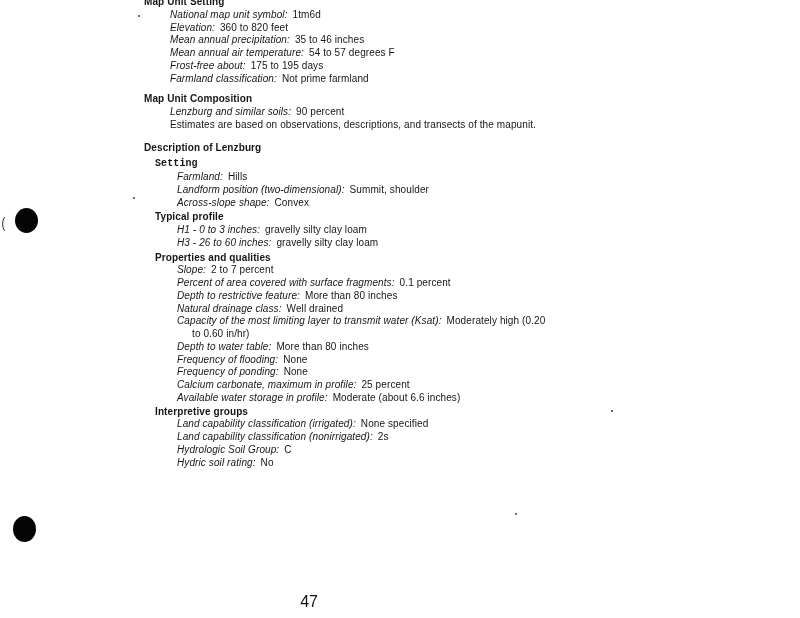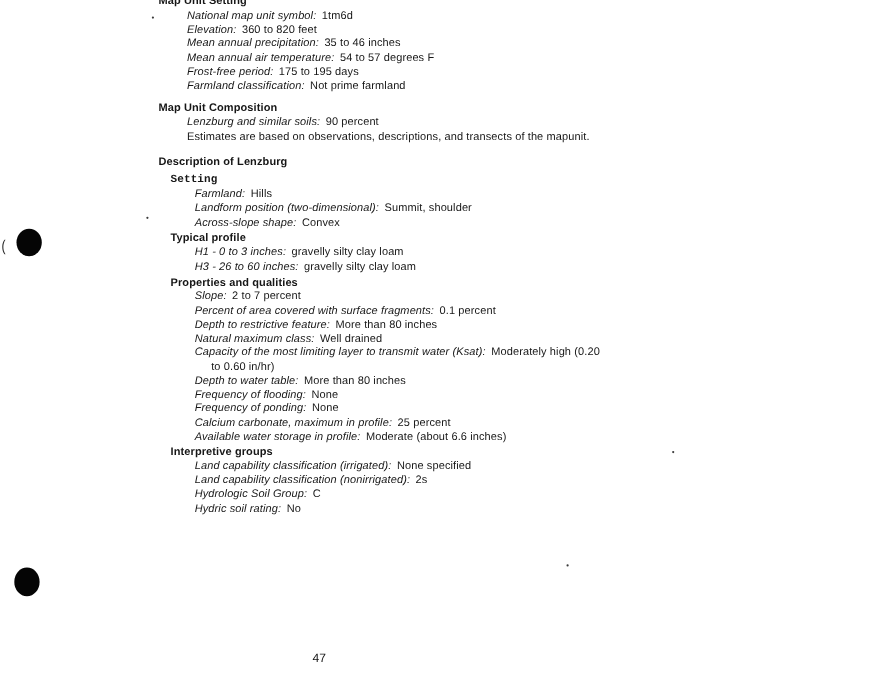--- a/index.html
+++ b/index.html
@@ -33,22 +33,22 @@
   .ind3 { margin-left: 48px; }   
   .mt8  { margin-top: 8px; }
   .mt10 { margin-top: 10px; }
   .mt4  { margin-top: 4px; font-family: Liberation Mono, monospace; }
   .mt2  { margin-top: 2px; }
   .mt1  { margin-top: 1px; }
   .page-num {
     position: absolute;
     top: 593px; left: 284px;
     width: 34px;
-    text-align: left;
-    font-size: 11px;
+    text-align: right;
+    font-size: 16px;
     color: #111;
   }
   .hole {
     position: absolute;
     background: #050505;
     border-radius: 50%;
   }
   .hole1 { left: 15px; top: 208px; width: 23px; height: 25px; }
   .hole2 { left: 13px; top: 516px; width: 23px; height: 26px; }
   .paren-mark {
@@ -89,21 +89,21 @@
   <div class="line ind1">
     <span class="lbl">Elevation:</span><span>360 to 820 feet</span>
   </div>
   <div class="line ind1">
     <span class="lbl">Mean annual precipitation:</span><span>35 to 46 inches</span>
   </div>
   <div class="line ind1">
     <span class="lbl">Mean annual air temperature:</span><span>54 to 57 degrees F</span>
   </div>
   <div class="line ind1">
-    <span class="lbl">Frost-free period:</span><span>175 to 195 days</span>
+    <span class="lbl">Frost-free about:</span><span>175 to 195 days</span>
   </div>
   <div class="line ind1">
     <span class="lbl">Farmland classification:</span><span>Not prime farmland</span>
   </div>
 
   <div class="line h mt8">Map Unit Composition</div>
   <div class="line ind1">
     <span class="lbl">Lenzburg and similar soils:</span><span>90 percent</span>
   </div>
   <div class="line ind1 note">Estimates are based on observations, descriptions, and transects of the mapunit.</div>
@@ -133,21 +133,21 @@
   <div class="line ind2">
     <span class="lbl">Slope:</span><span>2 to 7 percent</span>
   </div>
   <div class="line ind2">
     <span class="lbl">Percent of area covered with surface fragments:</span><span>0.1 percent</span>
   </div>
   <div class="line ind2">
     <span class="lbl">Depth to restrictive feature:</span><span>More than 80 inches</span>
   </div>
   <div class="line ind2">
-    <span class="lbl">Natural maximum class:</span><span>Well drained</span>
+    <span class="lbl">Natural drainage class:</span><span>Well drained</span>
   </div>
   <div class="line ind2">
     <span class="lbl">Capacity of the most limiting layer to transmit water (Ksat):</span><span>Moderately high (0.20</span>
   </div>
   <div class="line ind3">to 0.60 in/hr)</div>
   <div class="line ind2">
     <span class="lbl">Depth to water table:</span><span>More than 80 inches</span>
   </div>
   <div class="line ind2">
     <span class="lbl">Frequency of flooding:</span><span>None</span>

